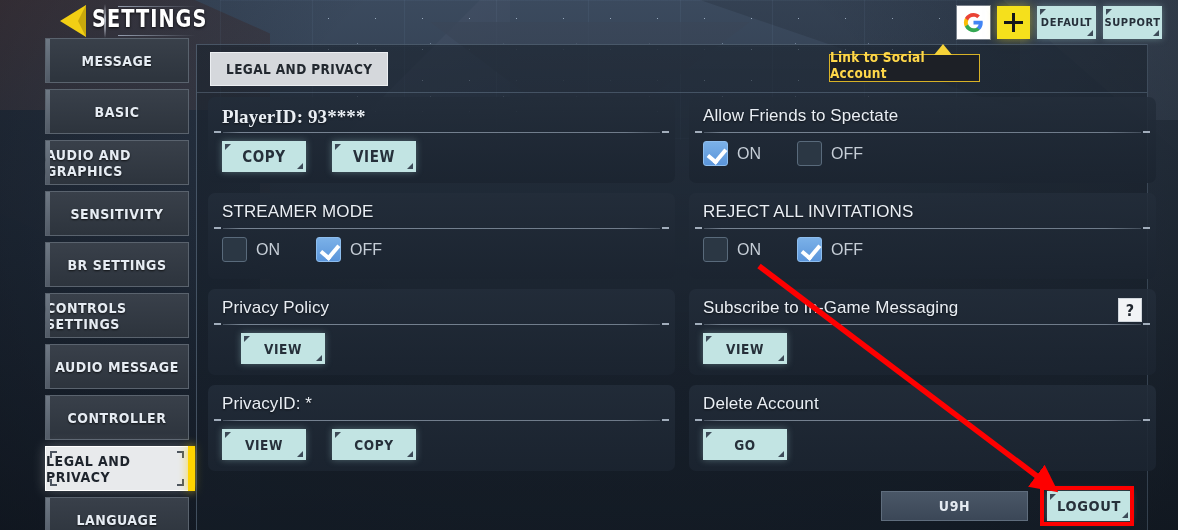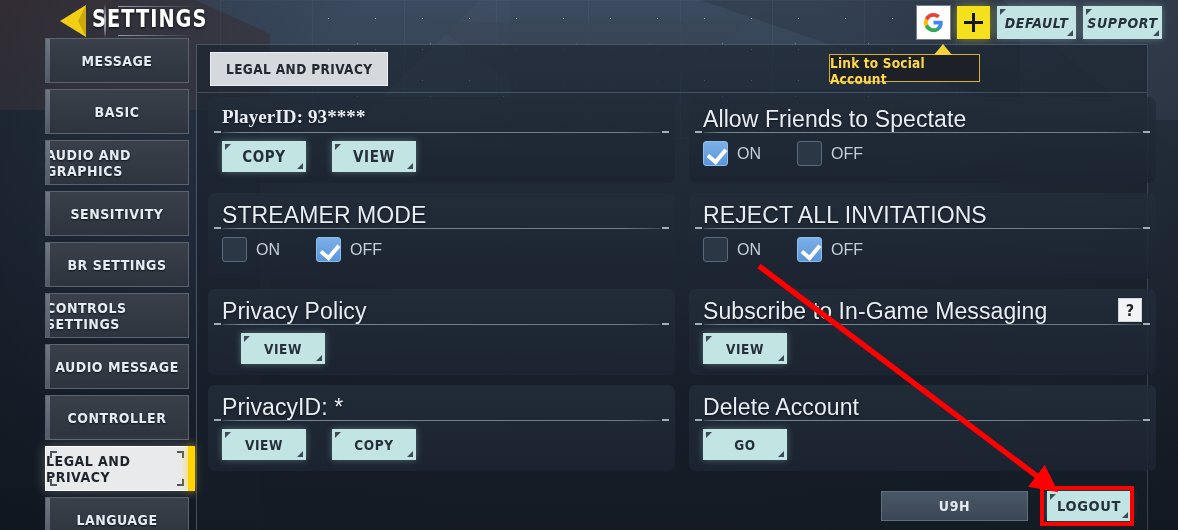--- a/index.html
+++ b/index.html
@@ -121,29 +121,29 @@
     box-shadow: 0 0 7px rgba(180,225,225,.35);
   }
   .cbtn::before {
     content: ""; position: absolute; left: 3px; top: 3px;
     border-top: 6px solid #3d4b58; border-right: 6px solid transparent;
   }
   .cbtn::after {
     content: ""; position: absolute; right: 3px; bottom: 3px;
     border-bottom: 6px solid #3d4b58; border-left: 6px solid transparent;
   }
-  .hdr-btn { width: 79px; height: 33px; font-size: 14px; font-style: italic; }
+  .hdr-btn { width: 59px; height: 33px; font-size: 11px; }
 
   
   .tooltip {
     position: absolute; left: 829px; top: 54px;
     width: 151px; height: 28px;
     background: #1d2026;
     border: 1.5px solid #d7b227;
-    display: flex; align-items: flex-start; justify-content: center;
+    display: flex; align-items: flex-end; justify-content: center;
     color: #ffd84a;
     font-family: "DejaVu Sans Condensed", "Liberation Sans Narrow", "Liberation Sans", sans-serif;
     font-size: 13.5px; font-weight: bold; letter-spacing: .2px;
     z-index: 40;
   }
   .tooltip .tip-arrow {
     position: absolute; top: -11px; right: 27px;
     width: 0; height: 0;
     border-left: 9px solid transparent;
     border-right: 9px solid transparent;
@@ -223,21 +223,21 @@
   .card {
     position: relative;
     height: 86px;
     margin-bottom: 10px;
     background: linear-gradient(180deg, rgba(35,45,58,.85) 0%, rgba(27,36,48,.88) 100%);
     border-radius: 7px;
     padding: 9px 14px 0 14px;
     overflow: hidden;
   }
   .card .ctitle {
-    font-size: 23px; color: #e9eef4; font-weight: 400;
+    font-size: 17px; color: #e9eef4; font-weight: 400;
     font-family: "Liberation Sans", sans-serif;
     letter-spacing: .1px;
     text-shadow: 0 1px 2px rgba(0,0,0,.6);
     white-space: nowrap;
   }
   .card.serif .ctitle {
     font-family: "Liberation Serif", "DejaVu Serif", serif;
     font-size: 19px; font-weight: bold;
   }
   .card .crule {

